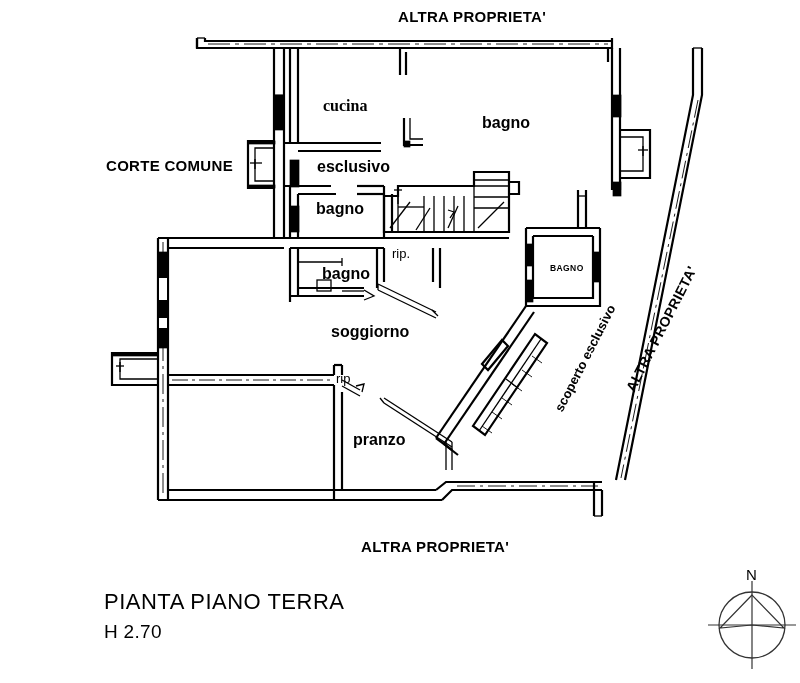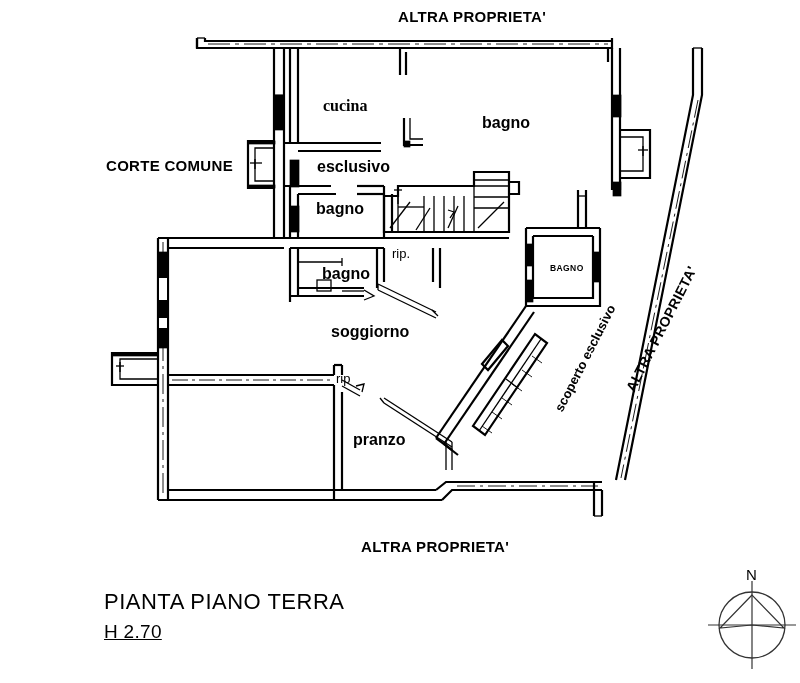--- a/index.html
+++ b/index.html
@@ -408,17 +408,17 @@
   <div class="lbl lbl-room" style="left:341px; top:431px;">pranzo</div>
 
   <div class="lbl lbl-tiny" style="left:538px; top:263px;">BAGNO</div>
 
   <div class="lbl rot-scoperto" style="left:553px; top:399px;">scoperto esclusivo</div>
 
   <div class="lbl rot-altra" style="left:625px; top:378px;">ALTRA PROPRIETA'</div>
 
   <div class="lbl lbl-title" style="left:92px; top:589px;">PIANTA PIANO TERRA</div>
 
-  <div class="lbl lbl-sub" style="left:92px; top:621px;text-decoration:underline;">H 2.70</div>
+  <div class="lbl lbl-sub" style="left:92px; top:621px;">H 2.70</div>
 
   <div class="lbl lbl-compass" style="left:734px; top:566px;">N</div>
 
 </div>
 
 </body></html>

